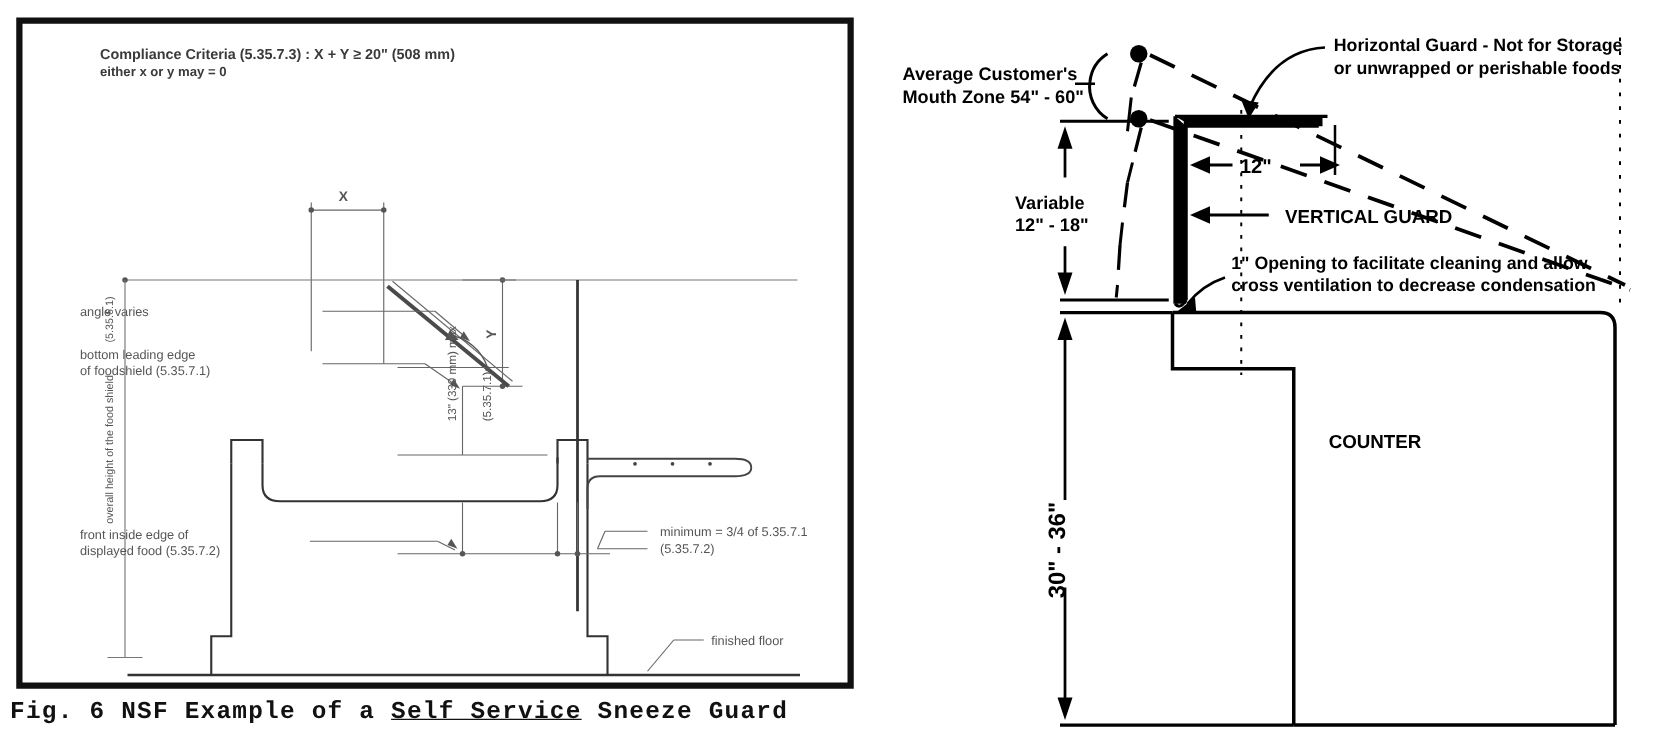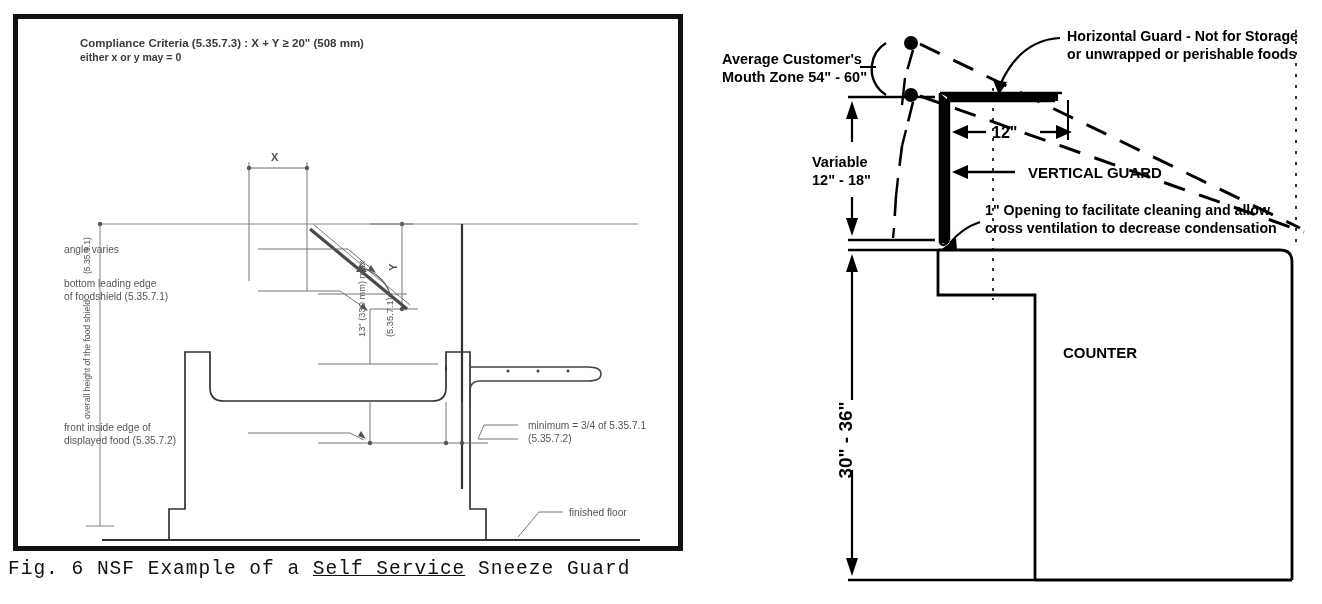--- a/index.html
+++ b/index.html
@@ -41,21 +41,21 @@
     width: 660px;
     height: 527px;
   }
   #figure-caption {
     position: absolute;
     left: 8px;
     top: 558px;
     width: 690px;
     font-family: "Liberation Mono", "DejaVu Sans Mono", monospace;
     font-size: 19.5px;
-    font-weight: normal;
+    font-weight: bold;
     letter-spacing: 1.0px;
     color: #111111;
     white-space: nowrap;
   }
   #figure-caption .underlined {
     text-decoration: underline;
   }
 
   
   #right-figure {

